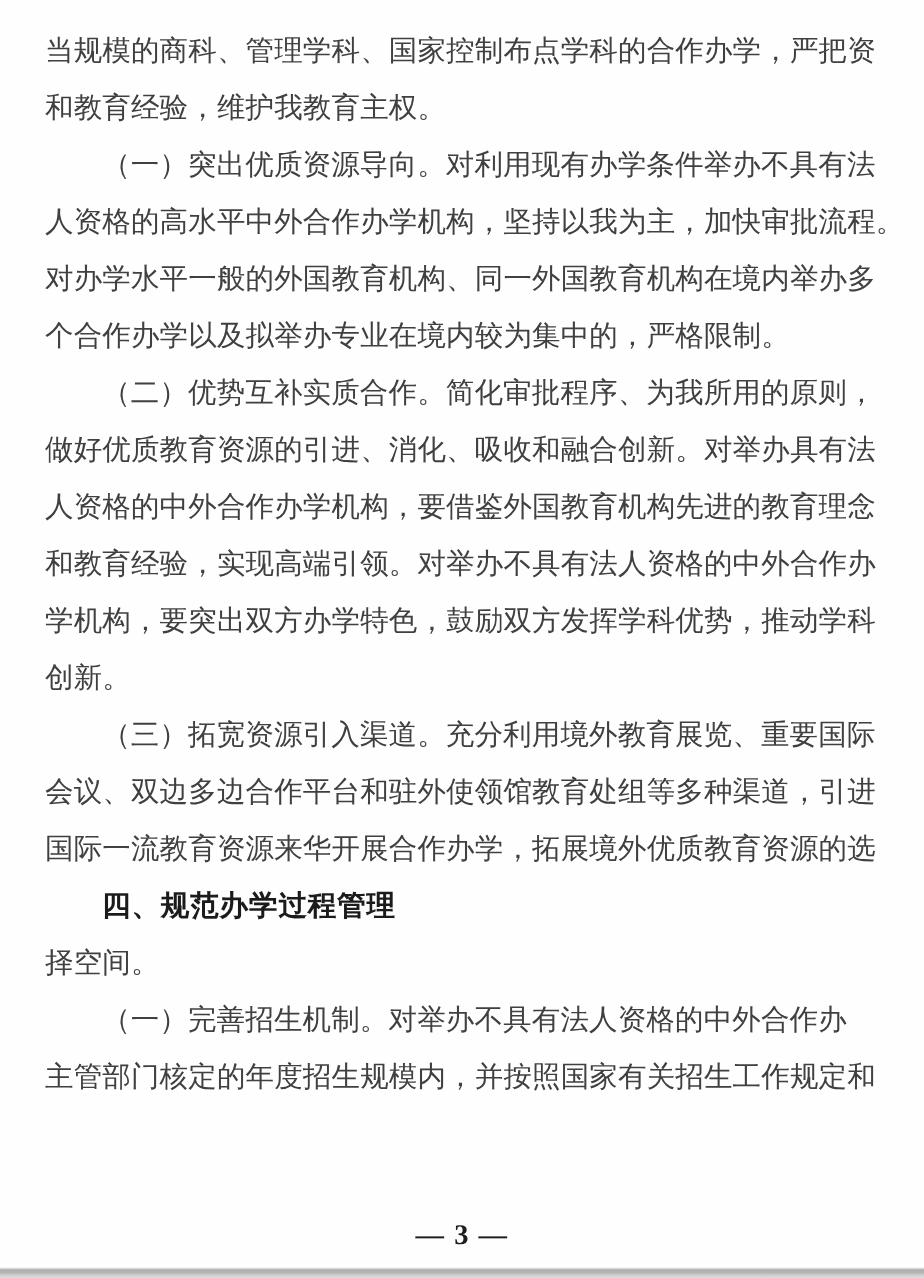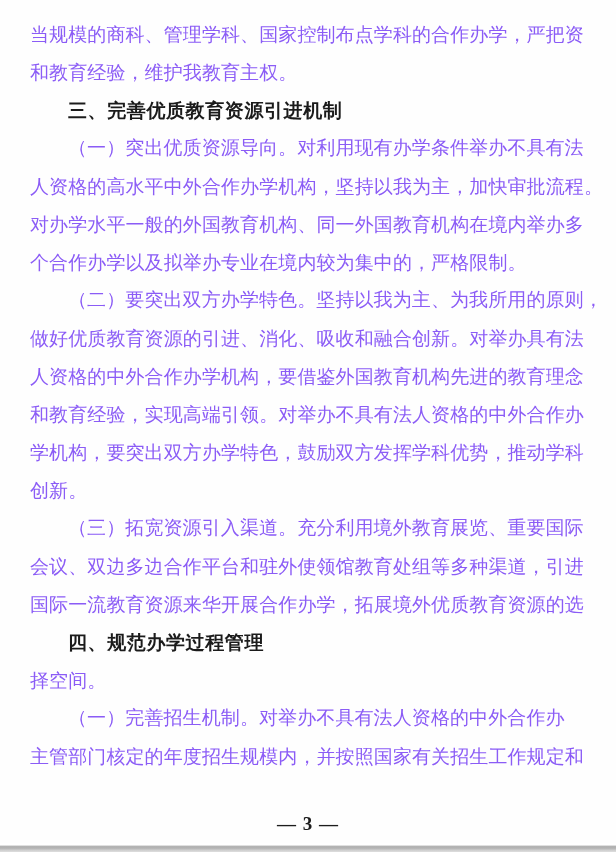--- a/index.html
+++ b/index.html
@@ -21,21 +21,21 @@
     left: 30px;
     top: 16px;
     width: 557px;
   }
   .line {
     font-size: 19px;
     line-height: 38px;
     height: 38px;
     white-space: nowrap;
     letter-spacing: 0.1px;
-    color: #8b5cf6;
+    color: #404040;
     text-align: left;
   }
   .line.indent {
     text-indent: 38px;
     font-family: Liberation Mono, monospace;
   }
   .line.heading {
     font-family: "Liberation Sans", "DejaVu Sans", sans-serif;
     font-weight: 700;
     color: #1b1b1b;
@@ -71,26 +71,25 @@
     );
   }
 </style>
 </head>
 <body>
 
 <div class="page">
   <div class="content">
     <div class="line">当规模的商科、管理学科、国家控制布点学科的合作办学，严把资</div>
     <div class="line">和教育经验，维护我教育主权。</div>
-    <div class="line heading indent">三、完善优质教育资源引进机制</div>
     <div class="line indent">（一）突出优质资源导向。对利用现有办学条件举办不具有法</div>
     <div class="line">人资格的高水平中外合作办学机构，坚持以我为主，加快审批流程。</div>
     <div class="line">对办学水平一般的外国教育机构、同一外国教育机构在境内举办多</div>
     <div class="line">个合作办学以及拟举办专业在境内较为集中的，严格限制。</div>
-    <div class="line indent">（二）要突出双方办学特色。坚持以我为主、为我所用的原则，</div>
+    <div class="line indent">（二）优势互补实质合作。简化审批程序、为我所用的原则，</div>
     <div class="line">做好优质教育资源的引进、消化、吸收和融合创新。对举办具有法</div>
     <div class="line">人资格的中外合作办学机构，要借鉴外国教育机构先进的教育理念</div>
     <div class="line">和教育经验，实现高端引领。对举办不具有法人资格的中外合作办</div>
     <div class="line">学机构，要突出双方办学特色，鼓励双方发挥学科优势，推动学科</div>
     <div class="line">创新。</div>
     <div class="line indent">（三）拓宽资源引入渠道。充分利用境外教育展览、重要国际</div>
     <div class="line">会议、双边多边合作平台和驻外使领馆教育处组等多种渠道，引进</div>
     <div class="line">国际一流教育资源来华开展合作办学，拓展境外优质教育资源的选</div>
     <div class="line heading indent">四、规范办学过程管理</div>
     <div class="line">择空间。</div>

